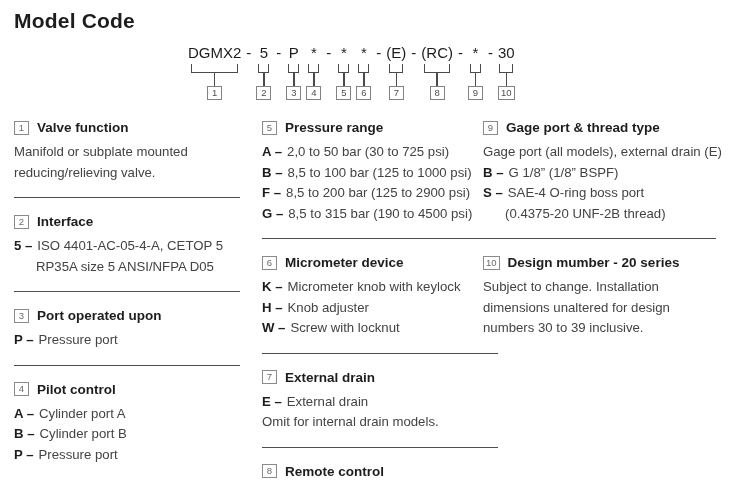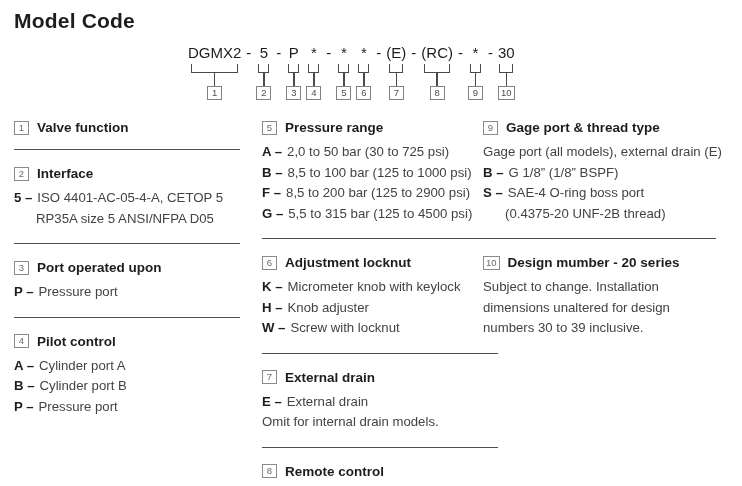--- a/index.html
+++ b/index.html
@@ -143,20 +143,23 @@
 
   <div class="columns">
 
     <div class="col col-1">
 
       <div class="section">
         <div class="sec-header">
           <span class="sec-num">1</span>
           <span class="sec-title">Valve function</span>
         </div>
+        <div class="sec-body">
+          <div class="para">Manifold or subplate mounted reducing/relieving valve.</div>
+        </div>
       </div>
 
       <div class="divider"></div>
 
       <div class="section">
         <div class="sec-header">
           <span class="sec-num">2</span>
           <span class="sec-title">Interface</span>
         </div>
         <div class="sec-body">
@@ -197,30 +200,30 @@
 
       <div class="section">
         <div class="sec-header">
           <span class="sec-num">5</span>
           <span class="sec-title">Pressure range</span>
         </div>
         <div class="sec-body">
           <div class="item"><b class="pfx">A –</b><span>2,0 to 50 bar (30 to 725 psi)</span></div>
           <div class="item"><b class="pfx">B –</b><span>8,5 to 100 bar (125 to 1000 psi)</span></div>
           <div class="item"><b class="pfx">F –</b><span>8,5 to 200 bar (125 to 2900 psi)</span></div>
-          <div class="item"><b class="pfx">G –</b><span>5,5 to 315 bar (125 to 4500 psi)</span></div>
+          <div class="item"><b class="pfx">G –</b><span>8,5 to 315 bar (190 to 4500 psi)</span></div>
         </div>
       </div>
 
       <div class="divider"></div>
 
       <div class="section">
         <div class="sec-header">
           <span class="sec-num">6</span>
-          <span class="sec-title">Adjustment locknut</span>
+          <span class="sec-title">Micrometer device</span>
         </div>
         <div class="sec-body">
           <div class="item"><b class="pfx">K –</b><span>Micrometer knob with keylock</span></div>
           <div class="item"><b class="pfx">H –</b><span>Knob adjuster</span></div>
           <div class="item"><b class="pfx">W –</b><span>Screw with locknut</span></div>
         </div>
       </div>
 
       <div class="divider"></div>
 

